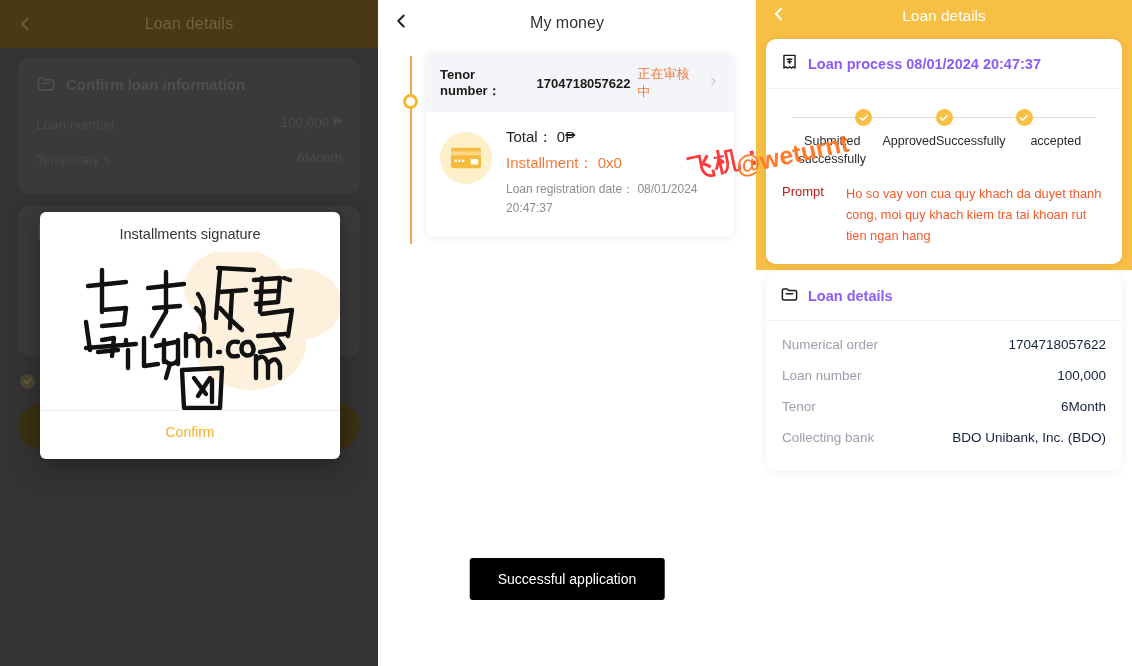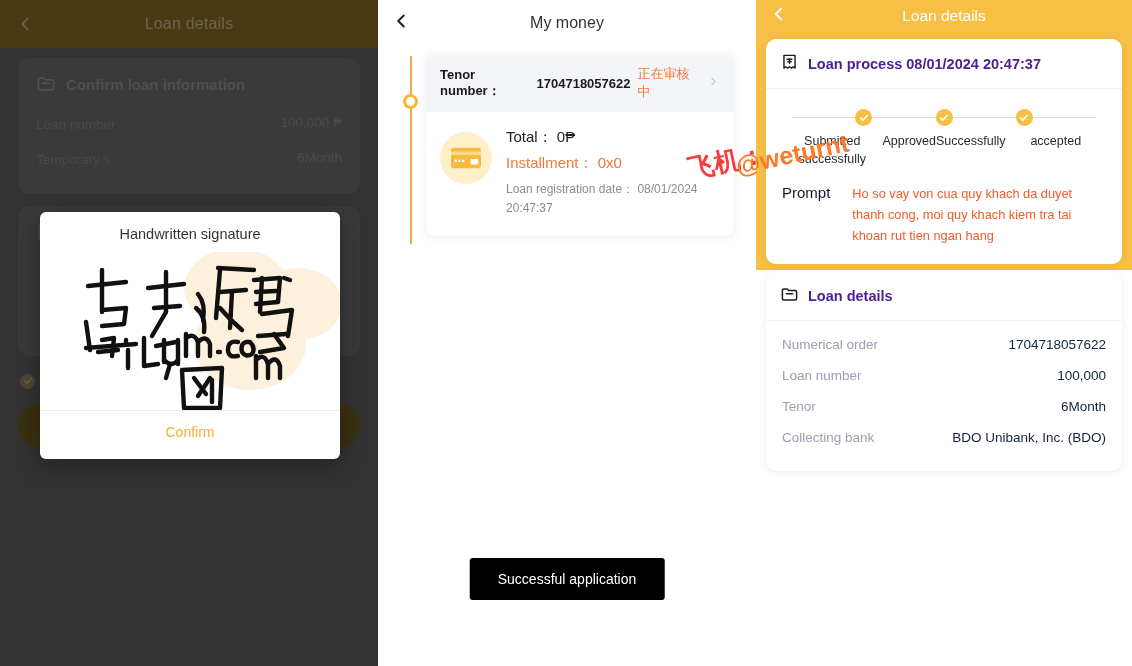--- a/index.html
+++ b/index.html
@@ -148,21 +148,21 @@
   .pr-back { position: absolute; left: 12px; top: 50%; transform: translateY(-50%); }
   .pr-title { flex: 1; text-align: center; font-size: 15.5px; color: #fff; }
   .pr-card {
     position: relative; margin: 7px 10px 0; background: #fff;
     border-radius: 10px; overflow: hidden;
     box-shadow: 0 1px 7px rgba(80,80,80,.10);
   }
   .pr-card-head {
     display: flex; align-items: center; gap: 9px;
     padding: 14px 14px 13px; font-size: 14.5px;
-    font-weight: bold; color: #4c1d95;
+    font-weight: bold; color: #8b5cf6;
     border-bottom: 1px solid #f2f2f2;
   }
   .steps { padding: 20px 16px 6px; }
   .steps-track {
     position: relative; display: flex; align-items: center;
     justify-content: space-between; padding: 0 10px;
   }
   .steps-track .seg { flex: 1; height: 1.5px; background: #ddd; }
   .sdot {
     width: 17px; height: 17px; border-radius: 50%;
@@ -170,21 +170,21 @@
     justify-content: center; flex: none;
   }
   .steps-labels {
     display: flex; margin-top: 6px; font-size: 12.5px; color: #2b2b2b;
   }
   .steps-labels > div { flex: 1; text-align: center; line-height: 1.45; }
   .prompt-row {
     display: flex; gap: 22px; padding: 10px 16px 18px;
     background: #fff;
   }
-  .prompt-k { font-size: 15px; color: #0f172a; flex: none; }
+  .prompt-k { font-size: 13px; color: #b91c1c; flex: none; }
   .prompt-v {
     font-size: 12.8px; color: #f15a29; line-height: 1.62; flex: 1;
   }
   .pr-rows { padding: 8px 16px 18px; }
   .pr-row {
     display: flex; justify-content: space-between; align-items: center;
     font-size: 13.5px; padding: 8px 0;
   }
   .pr-row .k { color: #9aa0ae; }
   .pr-row .v { color: #15233f; }
@@ -254,21 +254,21 @@
           <polyline points="20 6 9 17 4 12"></polyline>
         </svg>
       </span>
     </div>
 
     <div class="pl-submit">
       <span>Submit application</span>
     </div>
 
     <div class="sig-modal">
-      <div class="sig-title">Handwritten signature</div>
+      <div class="sig-title">Installments signature</div>
       <div class="sig-pad">
         <svg class="wm" viewBox="0 0 300 158">
           <ellipse cx="196" cy="36" rx="52" ry="40" fill="#fdf0dd"></ellipse>
           <ellipse cx="258" cy="52" rx="44" ry="36" fill="#fdf0dd"></ellipse>
           <ellipse cx="210" cy="92" rx="56" ry="46" fill="#fdf0dd"></ellipse>
         </svg>
         <svg class="ink" viewBox="0 0 300 158" fill="none" stroke="#111" stroke-width="4.4" stroke-linecap="round" stroke-linejoin="round">
 
           <path d="M62 18 L62 60"></path>
           <path d="M48 34 L86 30"></path>

